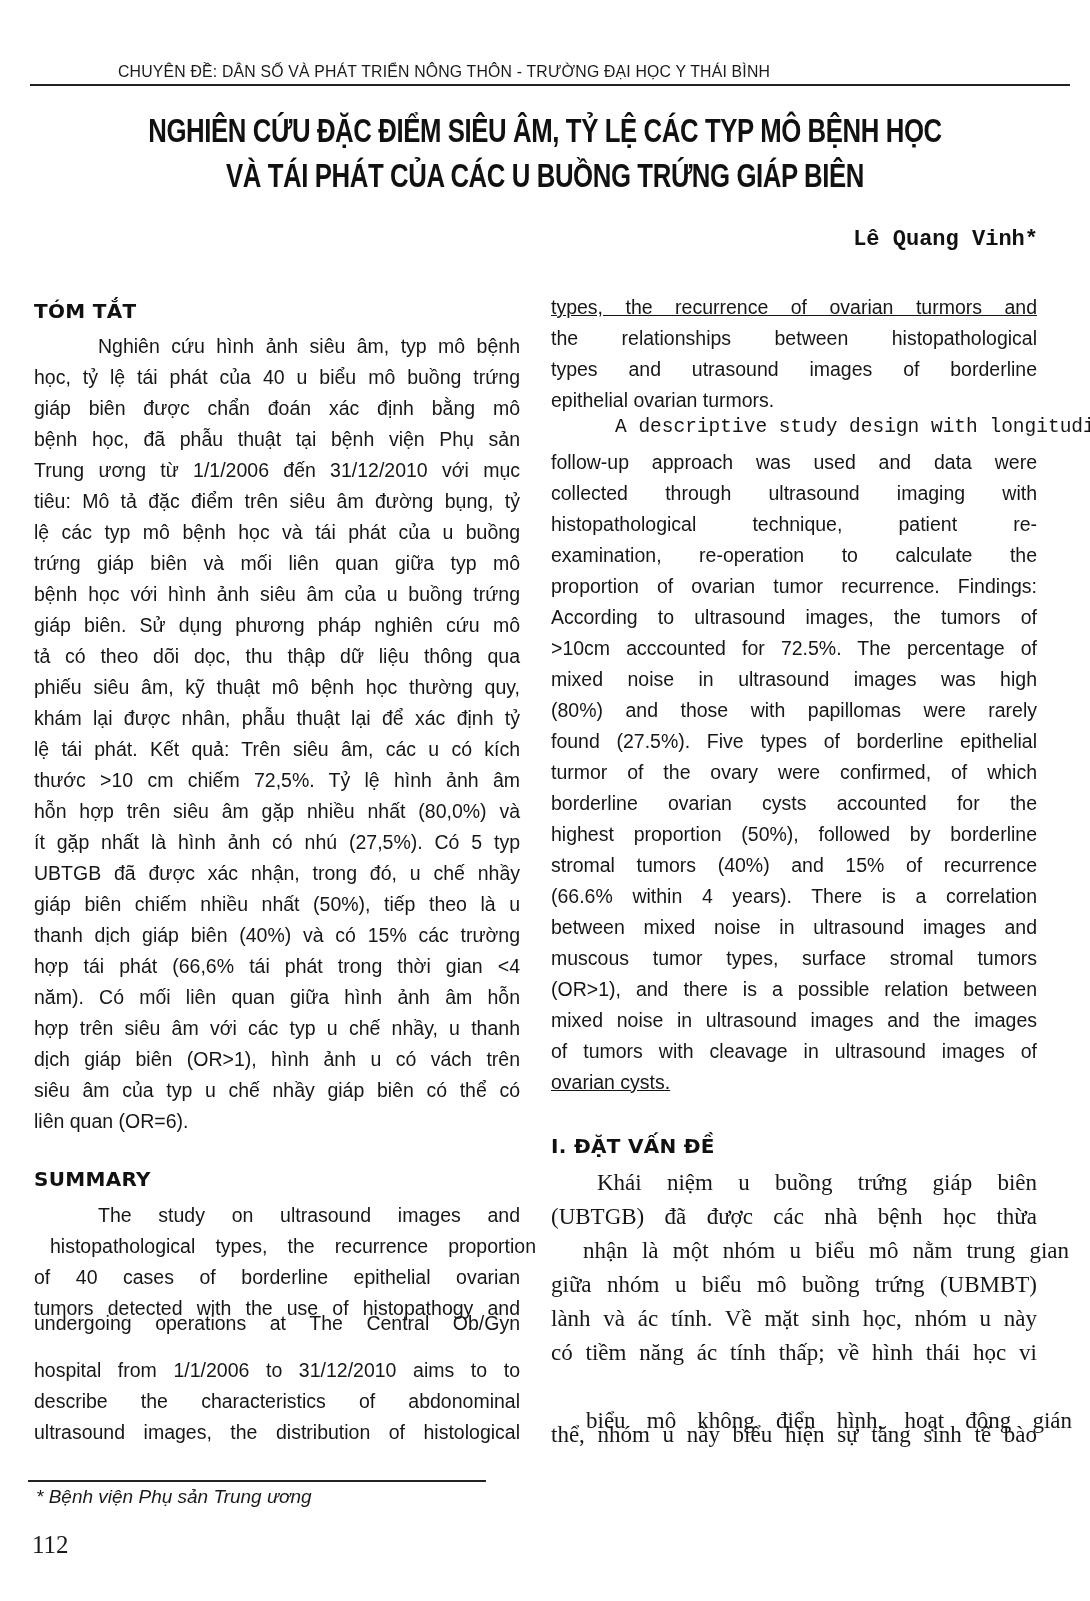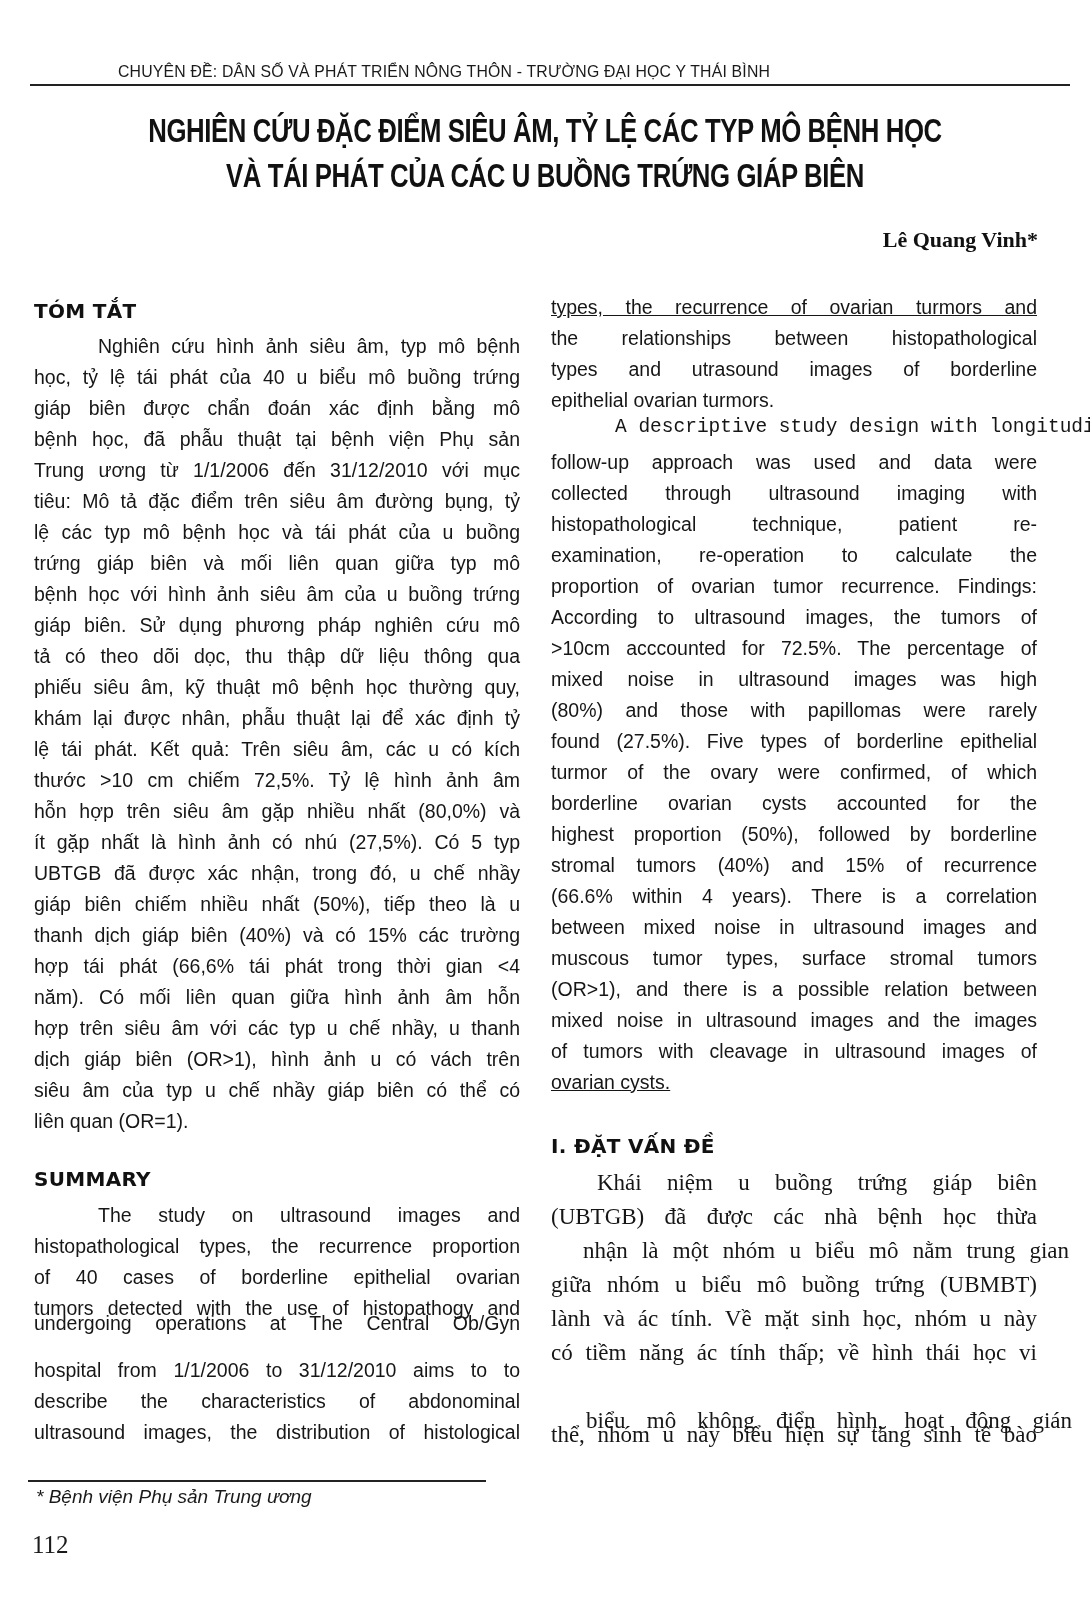--- a/index.html
+++ b/index.html
@@ -15,21 +15,21 @@
     .title {
       position: absolute; left: 0; width: 1090px; text-align: center;
       font-family: "Liberation Sans", sans-serif; font-weight: bold; font-size: 33px;
       letter-spacing: -0.5px; color: #111; transform: scaleX(0.78); transform-origin: center top;
       white-space: nowrap;
     }
     .title.l1 { top: 112px; }
     .title.l2 { top: 157px; }
     .author {
       position: absolute; right: 52px; top: 227px;
-      font-family: Liberation Serif, serif; font-weight: bold; font-size: 22px; color: #111;
+      font-family: Liberation Mono, monospace; font-weight: bold; font-size: 22px; color: #111;
     }
     .col { position: absolute; }
     .col-left { left: 34px; width: 486px; }
     .col-right { left: 551px; width: 486px; }
     .heading {
       position: absolute; font-family: "DejaVu Sans", sans-serif; font-weight: bold;
       font-size: 20px; color: #111; letter-spacing: 0.3px;
     }
     .line {
       position: absolute; left: 0; width: 486px; height: 31px;
@@ -87,27 +87,27 @@
       <div class="line" style="top: 465px;">hỗn hợp trên siêu âm gặp nhiều nhất (80,0%) và</div>
       <div class="line" style="top: 496px;">ít gặp nhất là hình ảnh có nhú (27,5%). Có 5 typ</div>
       <div class="line" style="top: 527px;">UBTGB đã được xác nhận, trong đó, u chế nhầy</div>
       <div class="line" style="top: 558px;">giáp biên chiếm nhiều nhất (50%), tiếp theo là u</div>
       <div class="line" style="top: 589px;">thanh dịch giáp biên (40%) và có 15% các trường</div>
       <div class="line" style="top: 620px;">hợp tái phát (66,6% tái phát trong thời gian &lt;4</div>
       <div class="line" style="top: 651px;">năm). Có mối liên quan giữa hình ảnh âm hỗn</div>
       <div class="line" style="top: 682px;">hợp trên siêu âm với các typ u chế nhầy, u thanh</div>
       <div class="line" style="top: 713px;">dịch giáp biên (OR&gt;1), hình ảnh u có vách trên</div>
       <div class="line" style="top: 744px;">siêu âm của typ u chế nhầy giáp biên có thể có</div>
-      <div class="line last" style="top: 775px;">liên quan (OR=1).</div>
+      <div class="line last" style="top: 775px;">liên quan (OR=6).</div>
     </div>
 
   <div class="heading" style="left:0; top:1167px;">SUMMARY</div>
   <div id="summary-left-body" style="position:absolute; left:0; top:1200px; width:486px;">
       <div class="line indent" style="top: 0px;">The study on ultrasound images and</div>
-      <div class="line" style="top: 31px;">histopathological types, the recurrence proportion</div>
+      <div class="line" style="top: 31px; margin-left: 16px;">histopathological types, the recurrence proportion</div>
       <div class="line" style="top: 62px;">of 40 cases of borderline epithelial ovarian</div>
       <div class="line" style="top: 93px;">tumors detected with the use of histopathogy and</div>
       <div class="line" style="top: 108px;">undergoing operations at The Central Ob/Gyn</div>
       <div class="line" style="top: 155px;">hospital from 1/1/2006 to 31/12/2010 aims to to</div>
       <div class="line" style="top: 186px;">describe the characteristics of abdonominal</div>
       <div class="line" style="top: 217px;">ultrasound images, the distribution of histological</div>
     </div>
 </div>
 
 <div class="col col-right" style="top:0;">

